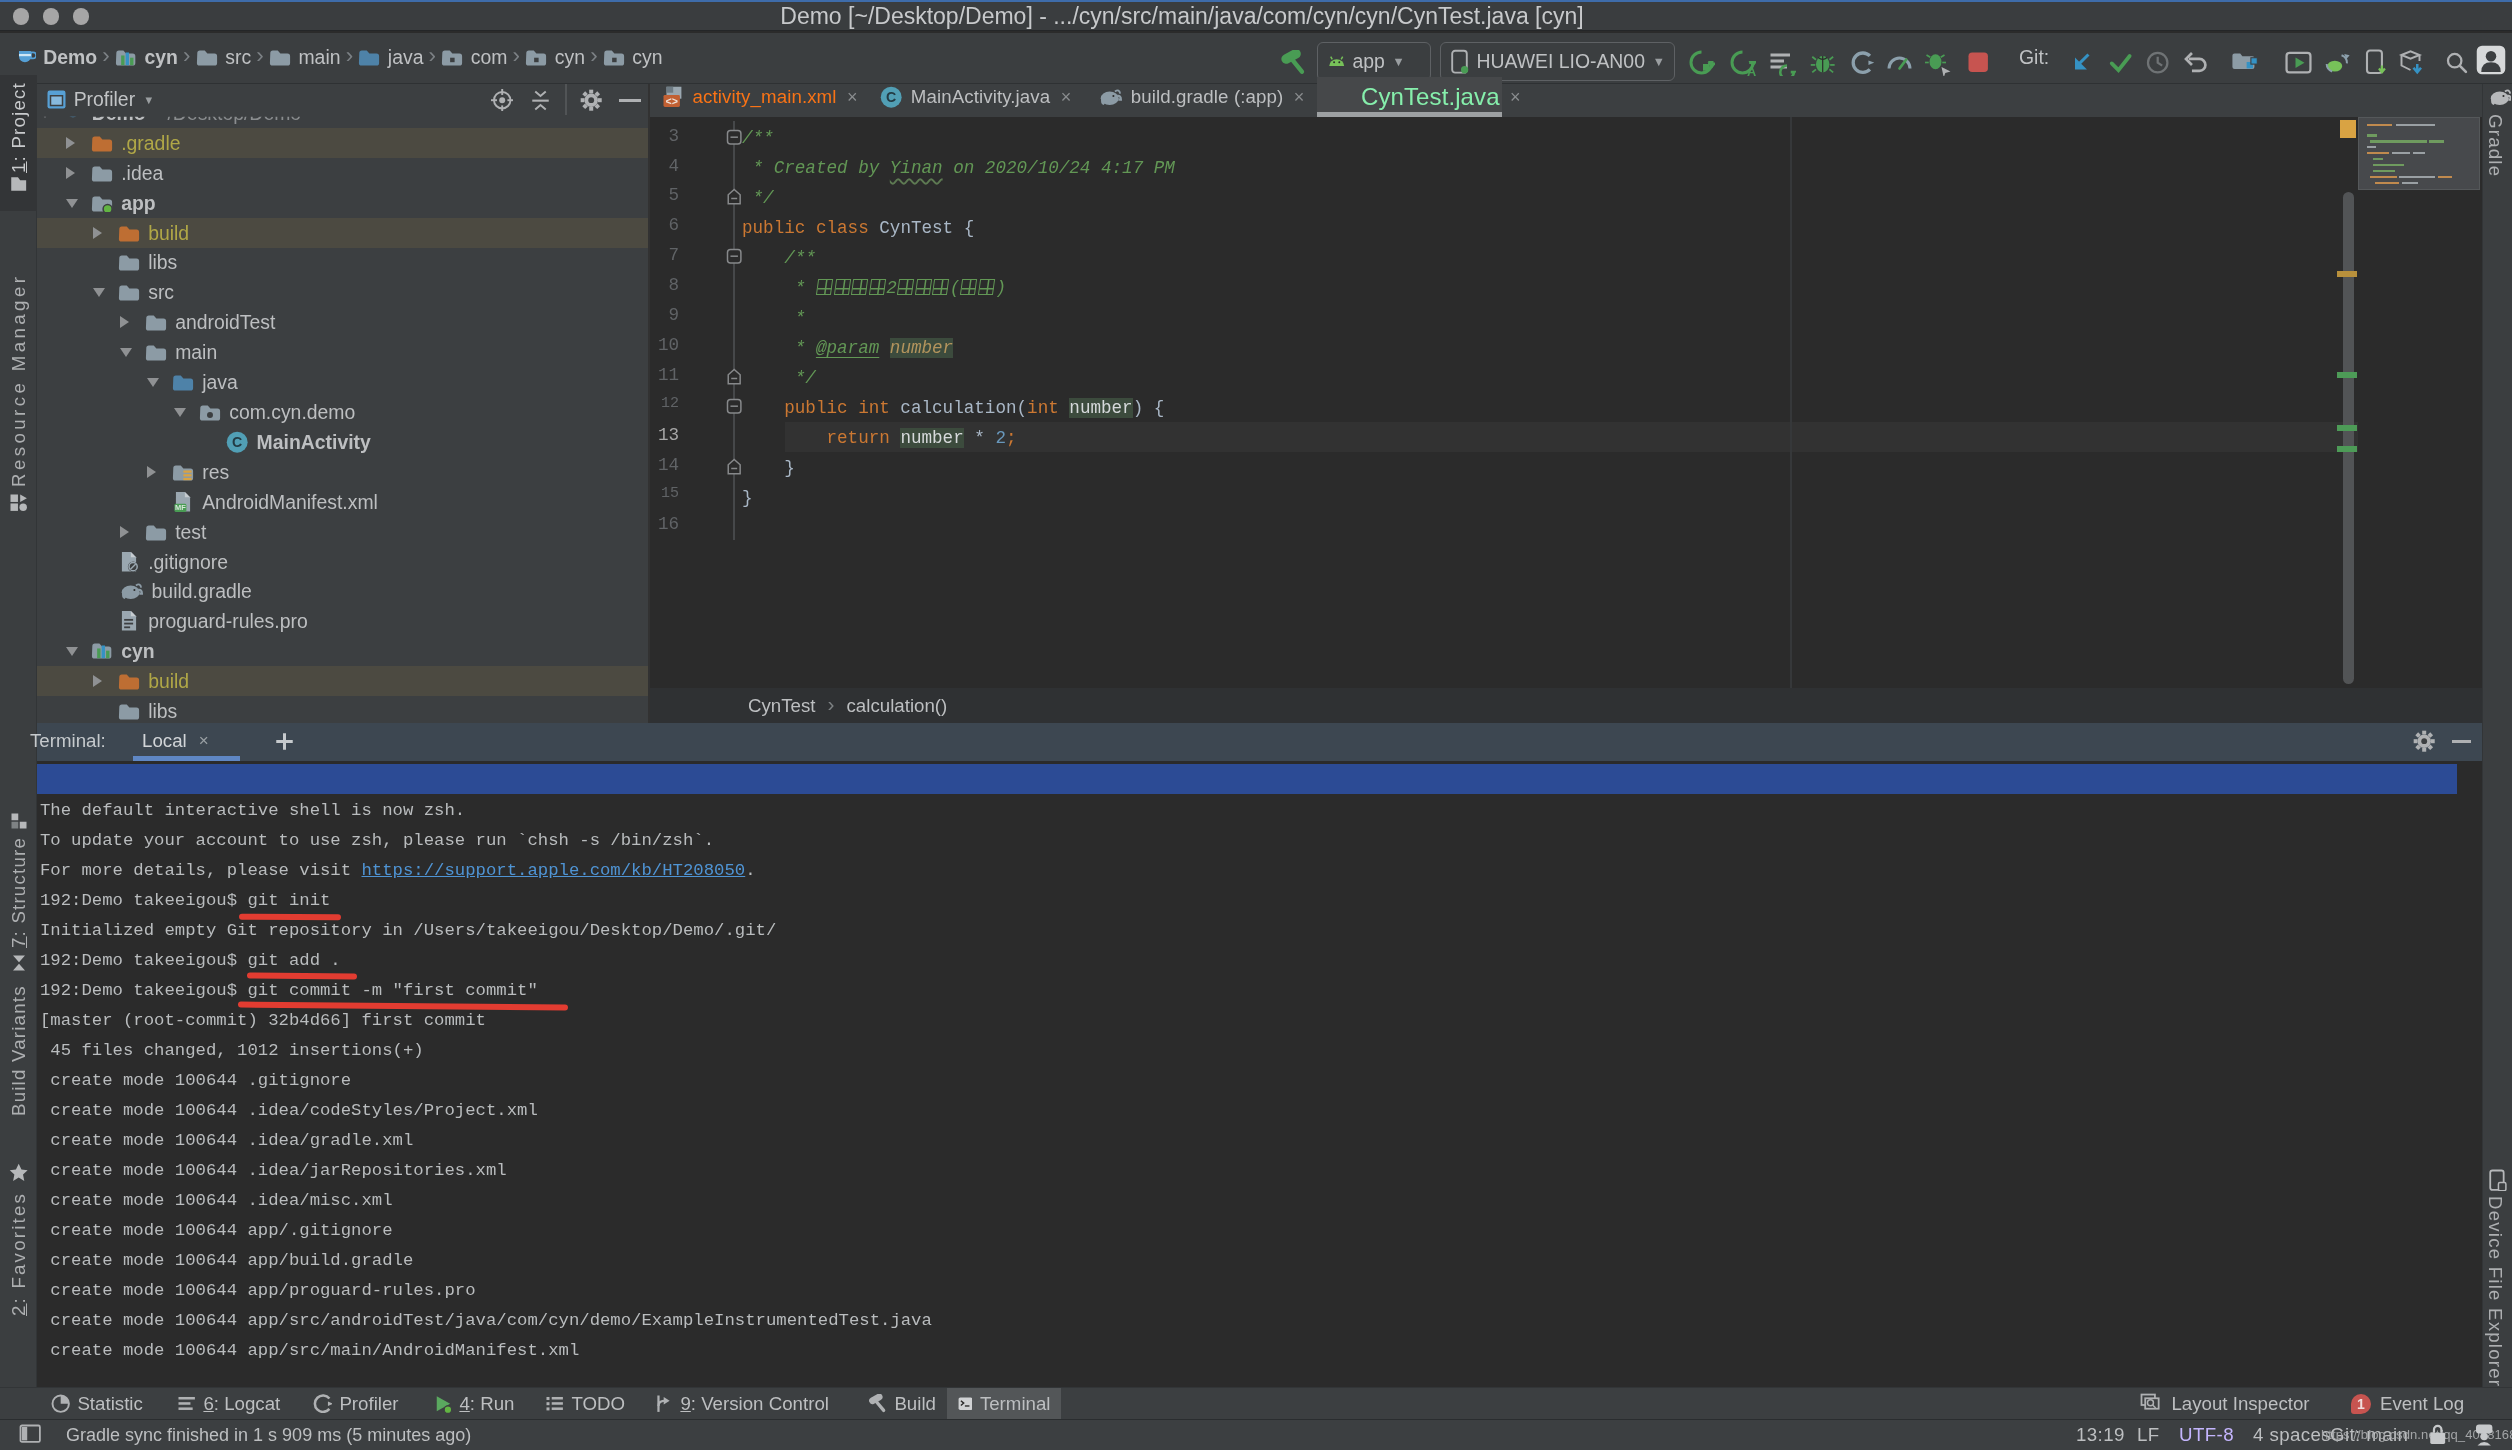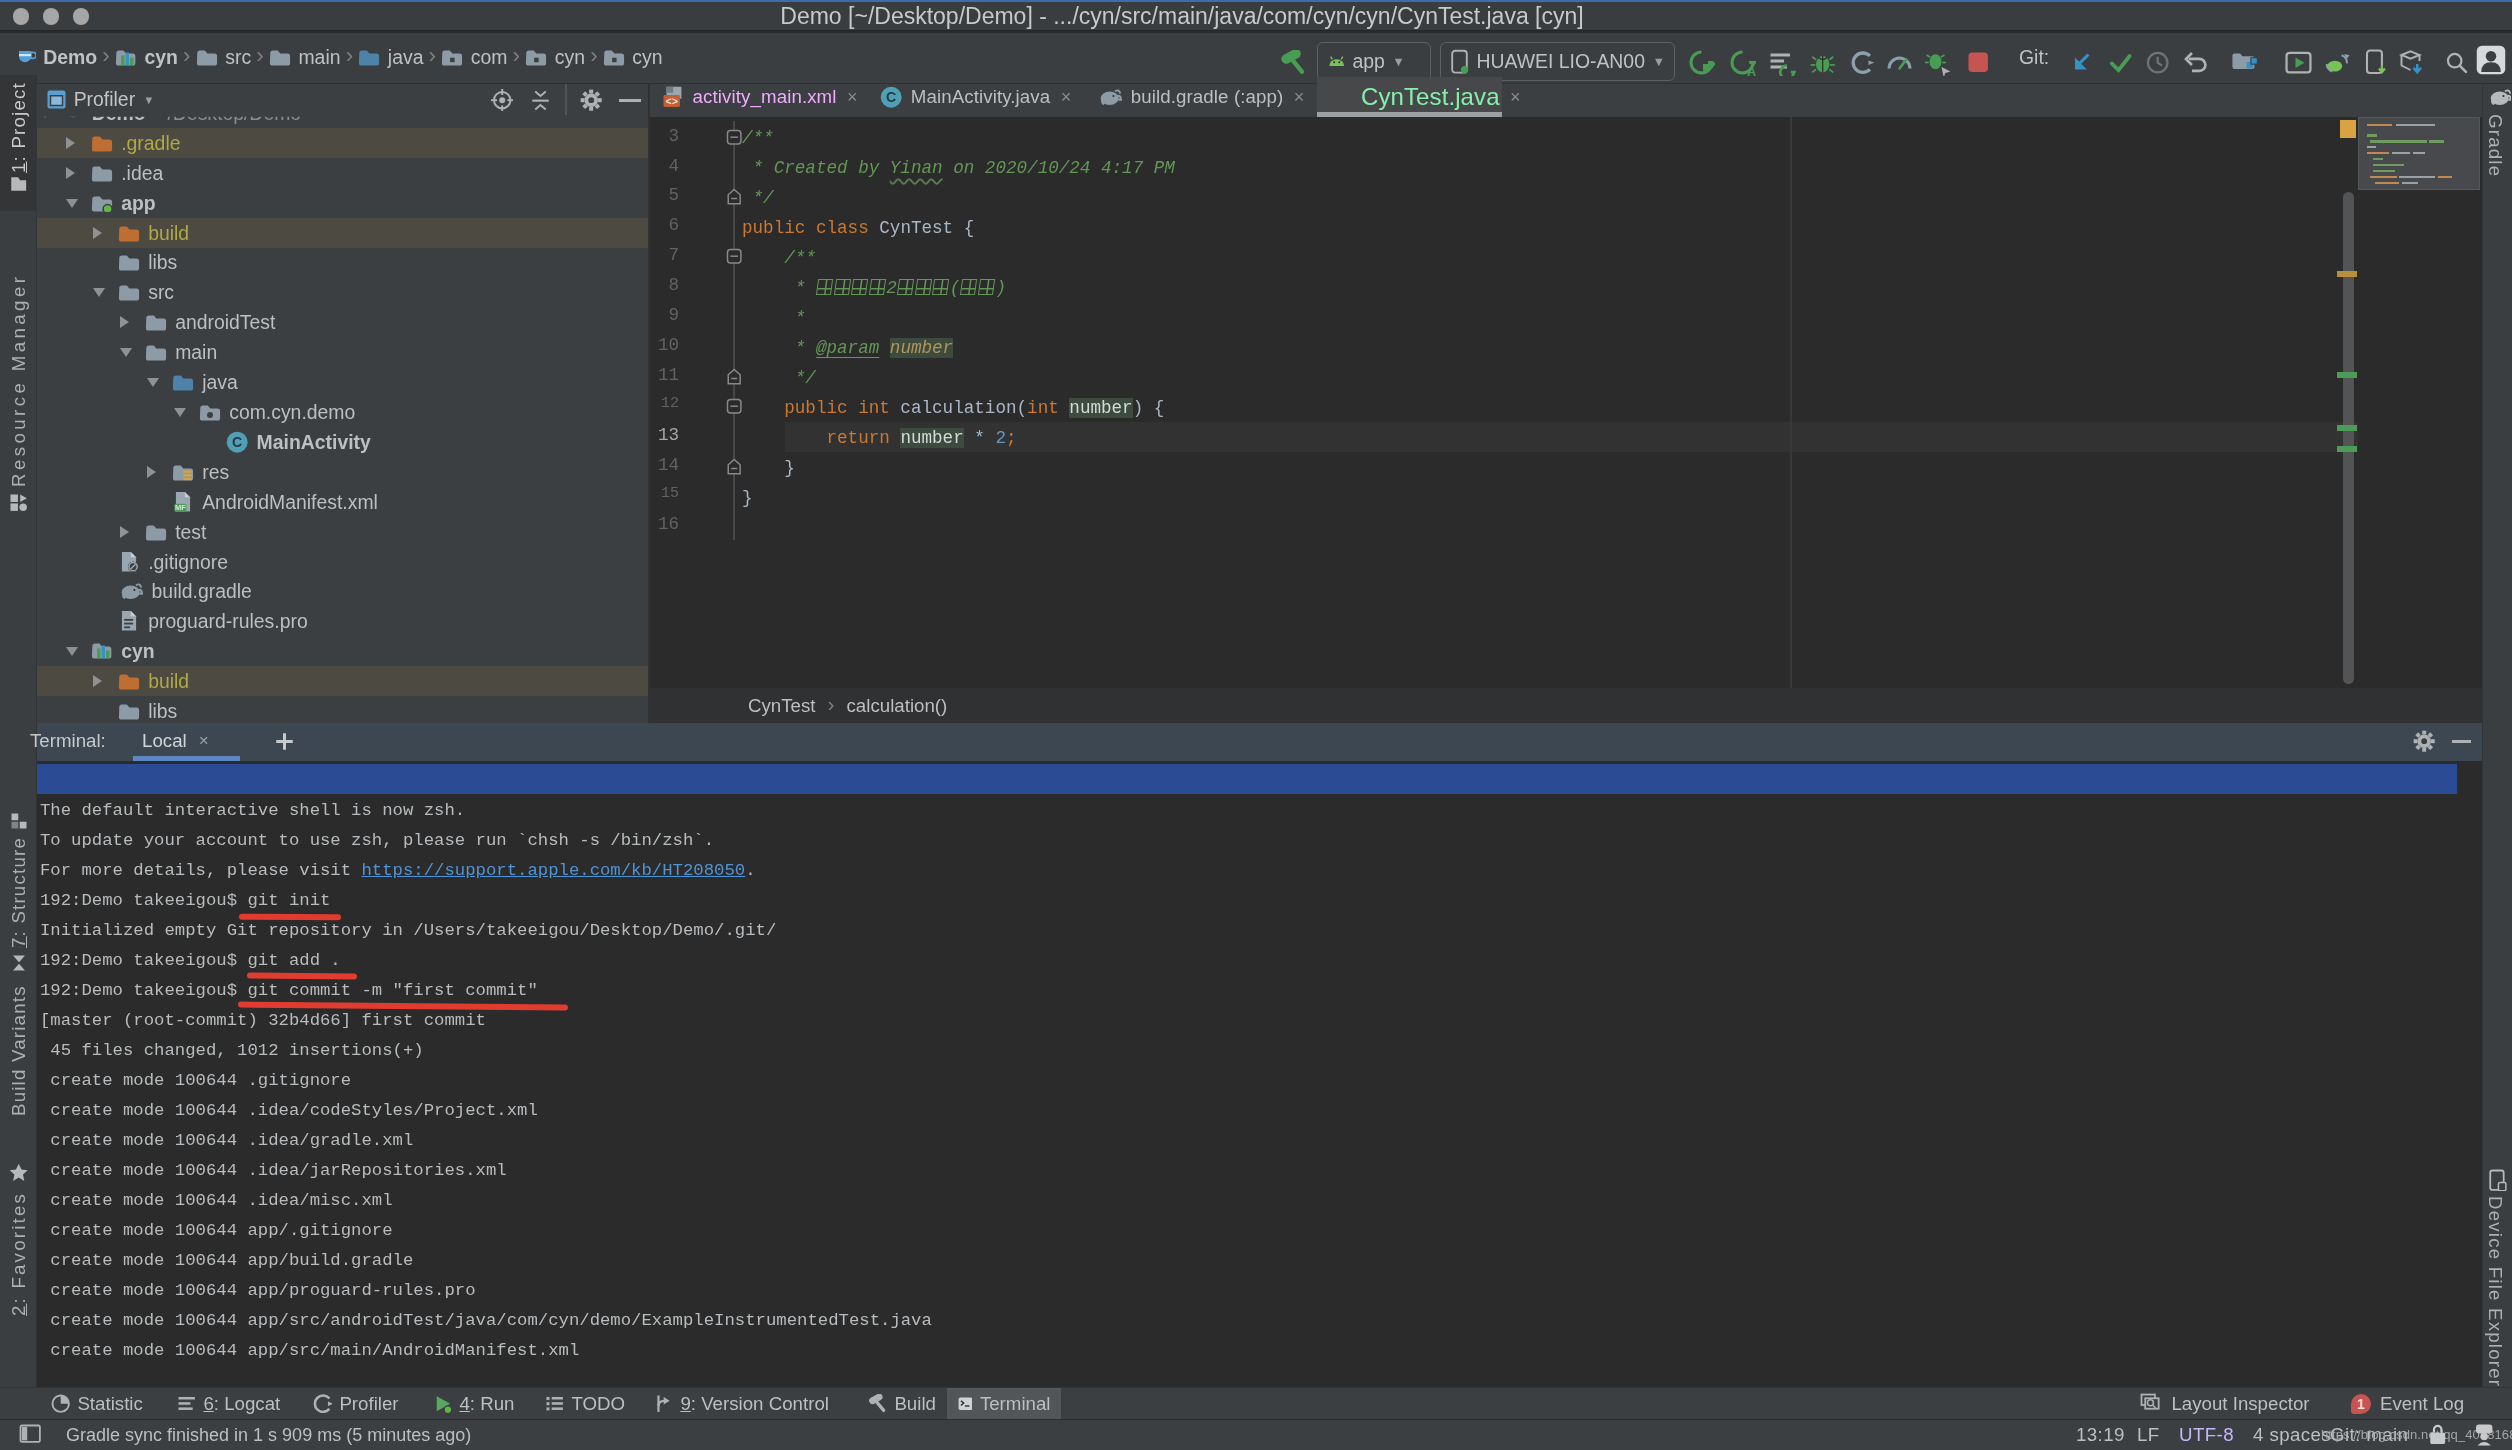--- a/index.html
+++ b/index.html
@@ -606,21 +606,21 @@
   </div>
 <div class="abs" style="left:648px;top:84px;width:3px;height:639px;background:#323232;"></div>
 <div class="abs" style="left:650px;top:84px;width:1832px;height:33px;background:#3c3f41;"></div>
 <div class="abs row" style="left:653px;top:77px;width:221px;height:40px;padding-left:9px;">
     <svg style="" width="22.4" height="22.4" viewBox="0 0 30 30">
       <rect x="6" y="1" width="20" height="16" fill="#9aa7b0"></rect>
       <path d="M6 1 h9 v8 h-9 z" fill="#6e7b84"></path>
       <rect x="2" y="12" width="22" height="16" rx="2" fill="#c26033"></rect>
       <text x="13" y="25" font-family="Liberation Mono" font-size="14" font-weight="bold" text-anchor="middle" fill="#f0e3da">&lt;&gt;</text>
     </svg>
-    <span style="font-size:18.7px;letter-spacing:0.1px;color:#f0abfc;margin-left:8.2px;">activity_main.xml</span>
+    <span style="font-size:18.7px;letter-spacing:0.1px;color:#f97316;margin-left:8.2px;">activity_main.xml</span>
     <span style="color:#8a8d8f;font-size:18px;margin-left:10.5px;">×</span>
   </div>
 <div class="abs row" style="left:875px;top:77px;width:214px;height:40px;padding-left:5.2px;">
     <svg style="" width="22.4" height="22.4" viewBox="0 0 30 30">
       <circle cx="15" cy="15" r="14" fill="#519FB5"></circle>
       <text x="15" y="22" font-family="Liberation Sans" font-size="19" font-weight="bold" text-anchor="middle" fill="#233b44">C</text>
     </svg>
     <span style="font-size:18.7px;letter-spacing:0.1px;color:#bdbfc1;margin-left:8.2px;">MainActivity.java</span>
     <span style="color:#8a8d8f;font-size:18px;margin-left:10.5px;">×</span>
   </div>

